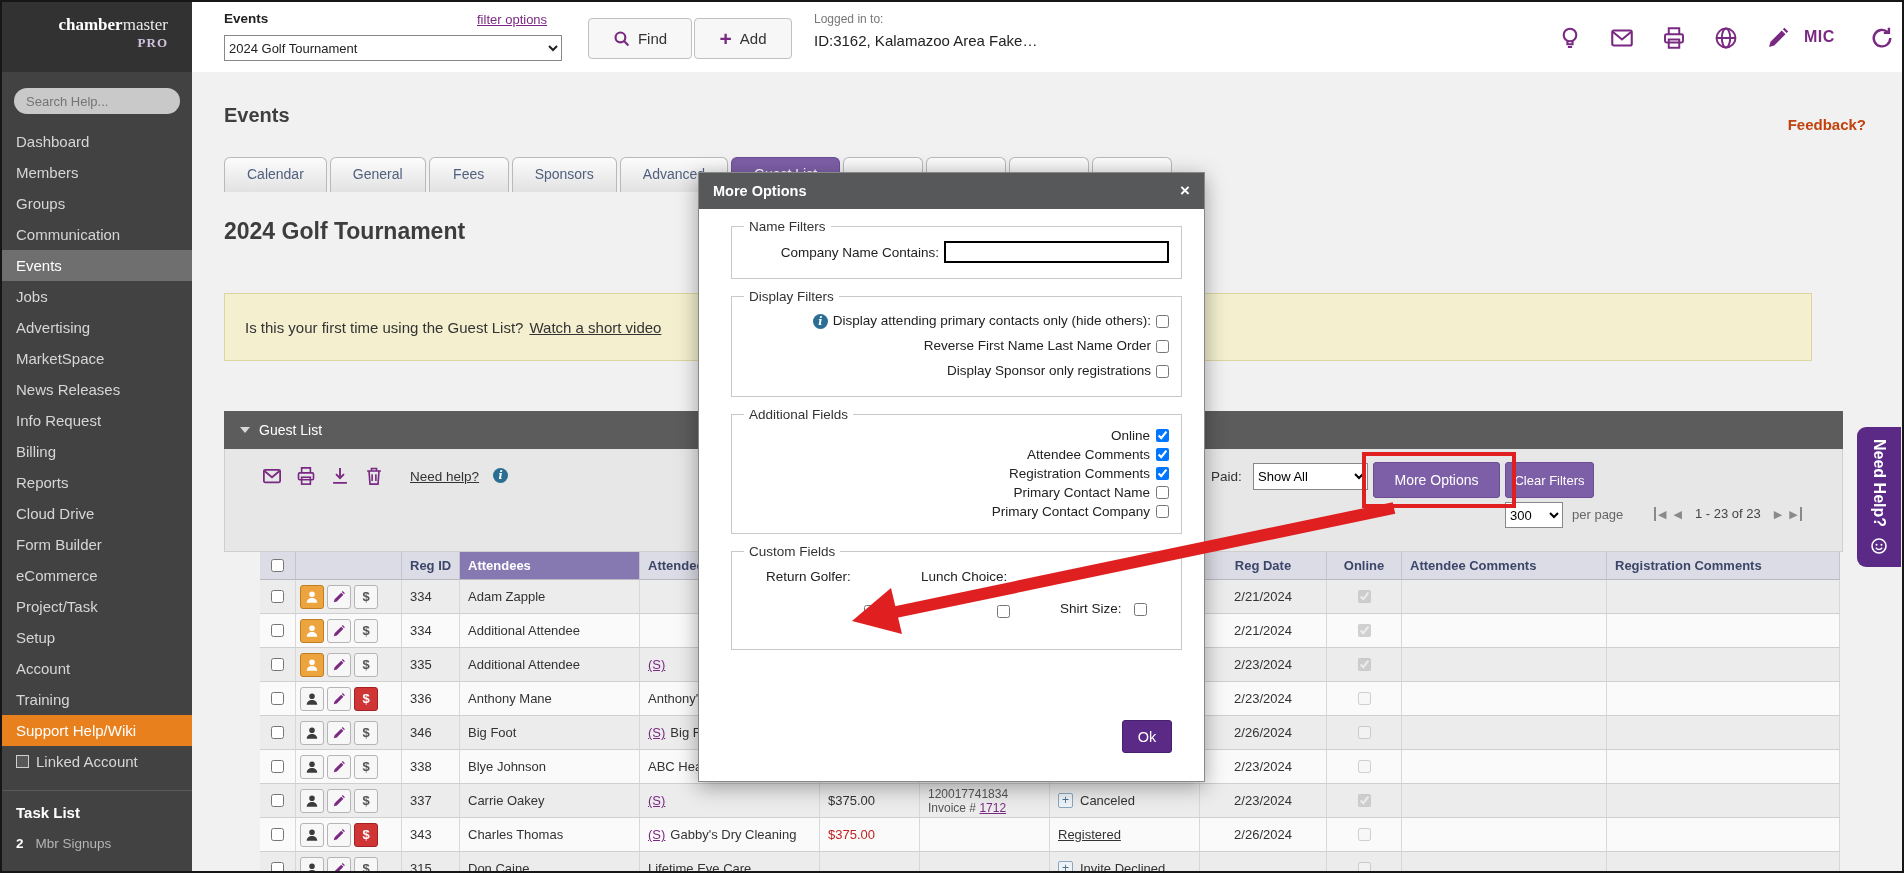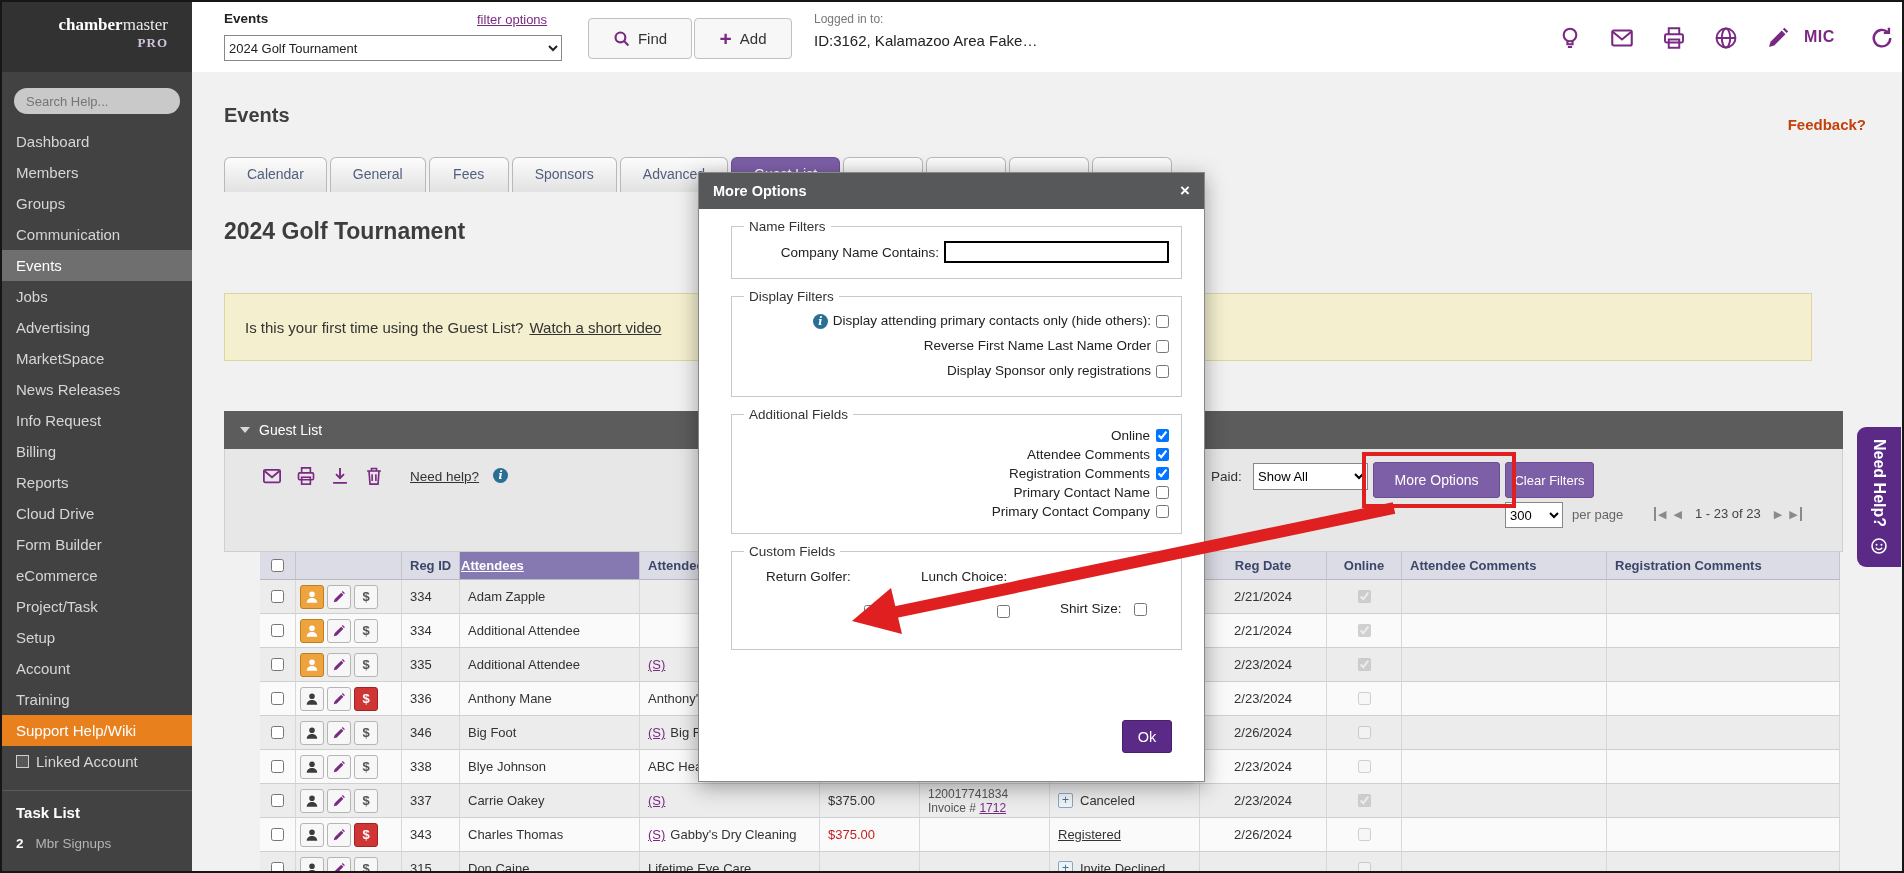--- a/index.html
+++ b/index.html
@@ -71,21 +71,21 @@
   .pg-first { border-left:2px solid #8a8a8a; padding-left:2px; }
   .pg-last { border-right:2px solid #8a8a8a; padding-right:2px; }
   .pg-text { margin:0 6px; }
 
   
   .gtable { position:absolute; left:68px; top:480px; width:1580px; background:#fff; font-size:13px; }
   .t-head, .t-row { display:grid; grid-template-columns:36px 106px 58px 180px 180px 100px 130px 150px 127px 75px 205px 233px; }
   .t-head { height:28px; background:#dcdce6; }
   .th { display:flex; align-items:center; justify-content:center; font-weight:bold; color:#3c4668; border-right:1px solid #c4c4cf; border-bottom:1px solid #b9b9c2; font-size:13px; overflow:hidden; white-space:nowrap; }
   .th.left { justify-content:flex-start; padding-left:8px; }
-  .th.attendees { background:#8679b2; color:#fff; justify-content:flex-start; padding-left:1px;text-decoration:underline; }
+  .th.attendees { background:#8679b2; color:#fff; justify-content:flex-start; padding-left:8px; }
   .t-row { height:34px; }
   .t-row.odd { background:#ececec; }
   .t-row.even { background:#fafafa; }
   .td { display:flex; align-items:center; padding:0 8px; border-right:1px solid #d8d8d8; border-bottom:1px solid #cfcfcf; color:#333; overflow:hidden; white-space:nowrap; }
   .c-check, .c-online { justify-content:center; }
   .c-date { justify-content:center; }
   .c-icons { gap:3px; padding:0 4px; }
   .rbtn { width:24px; height:24px; border-radius:3px; border:1px solid #b5b5b5; background:#f7f7f7; display:inline-flex; align-items:center; justify-content:center; cursor:pointer; flex:none; }
   .rbtn svg { width:14px; height:14px; }
   .rbtn.person.orange { background:#eda43f; border-color:#c07f1f; color:#fff; }

